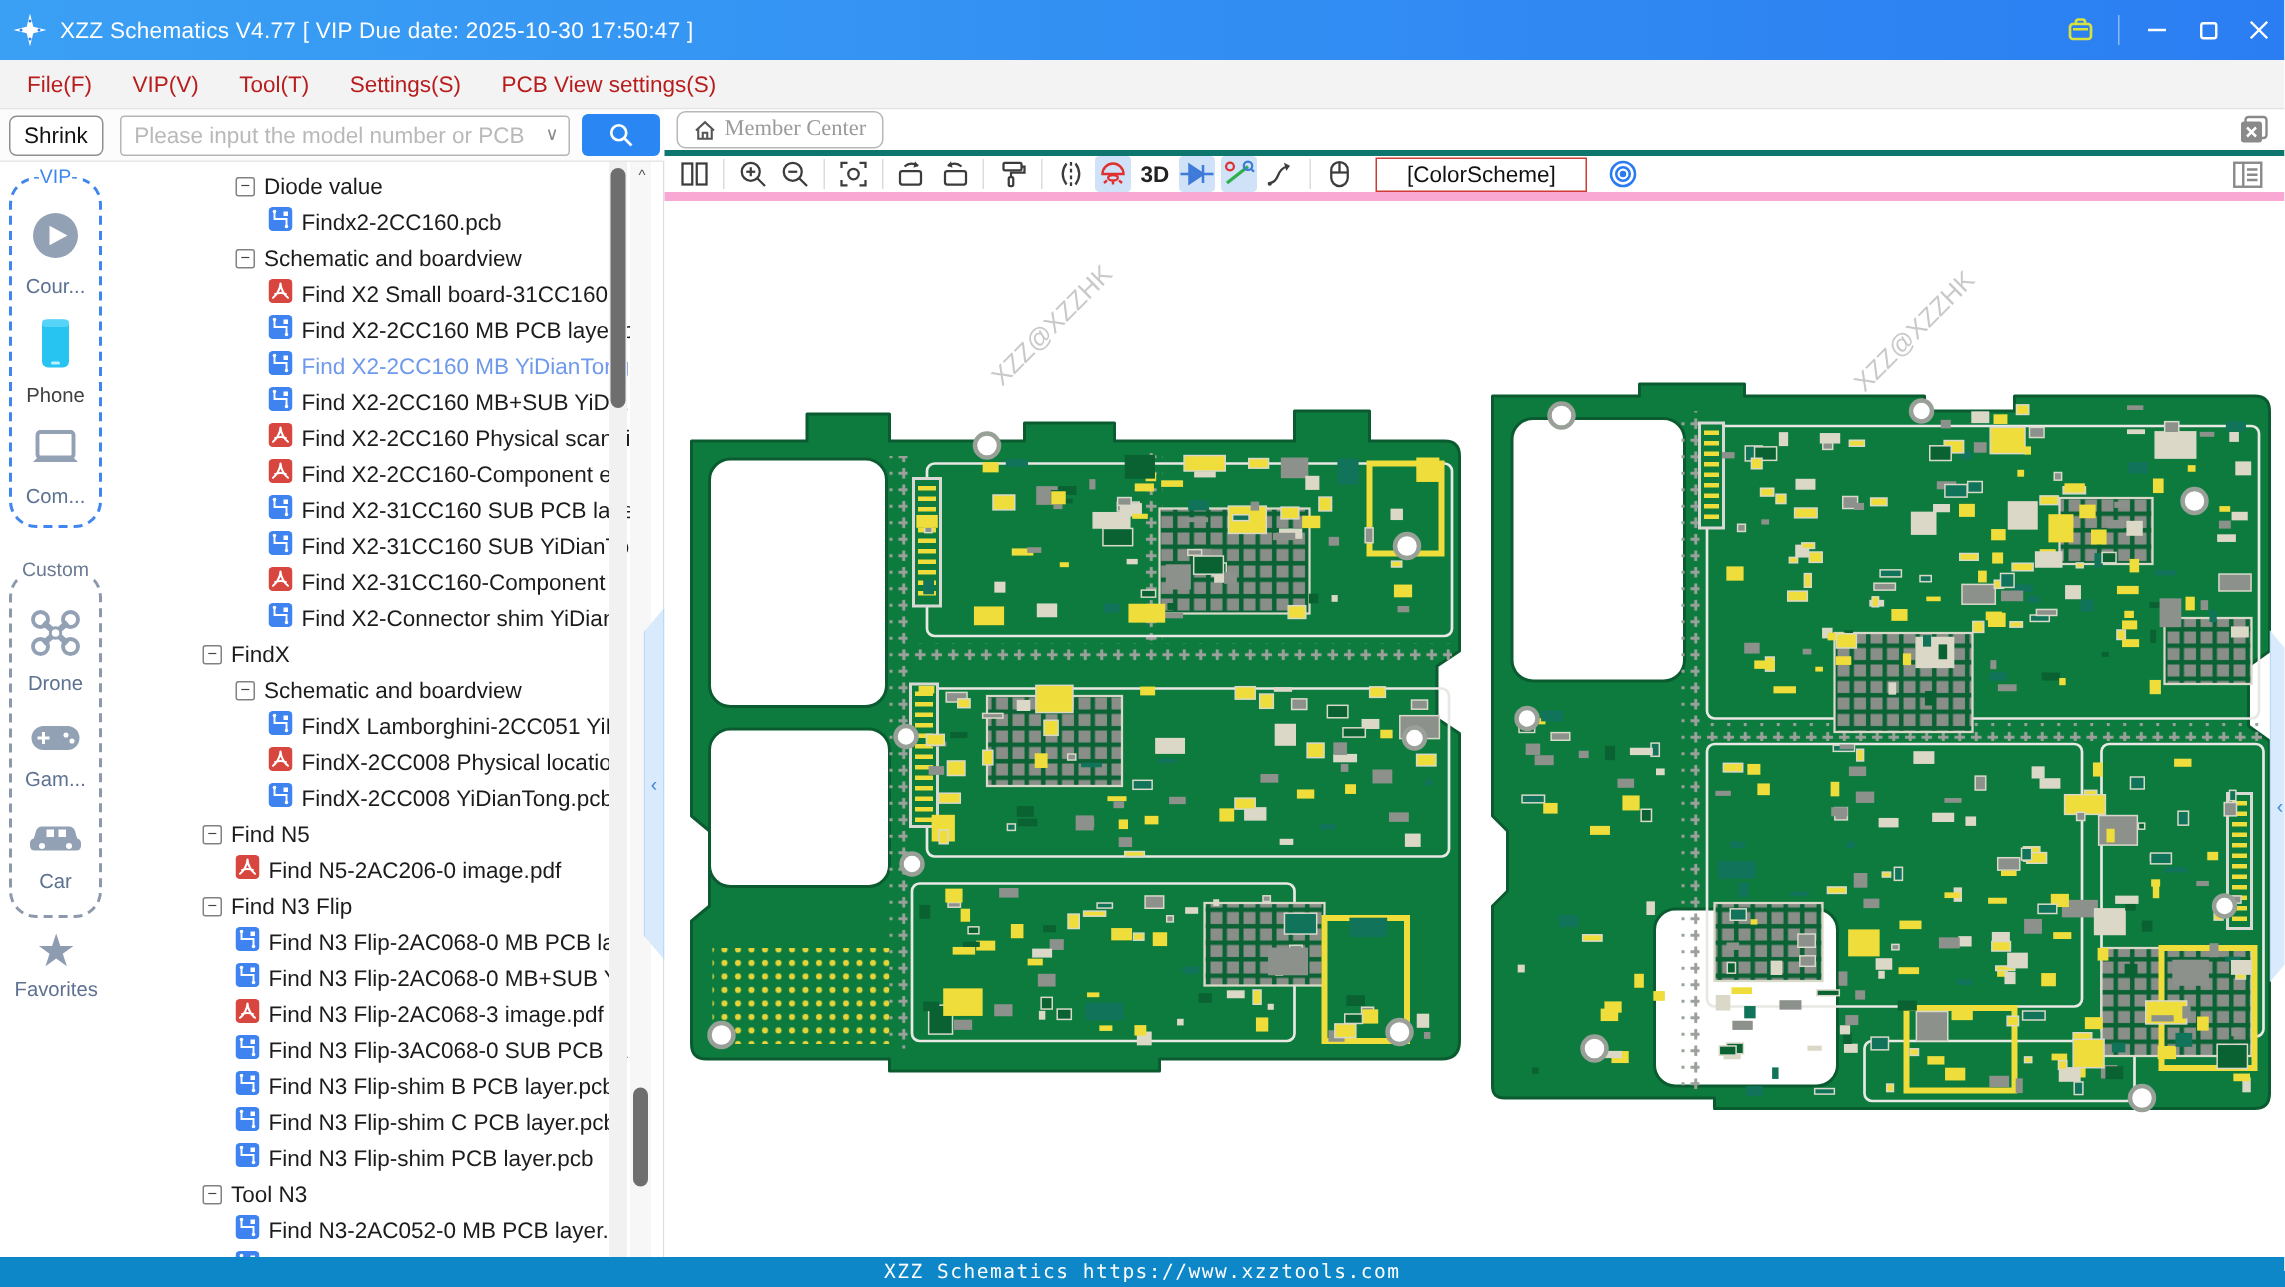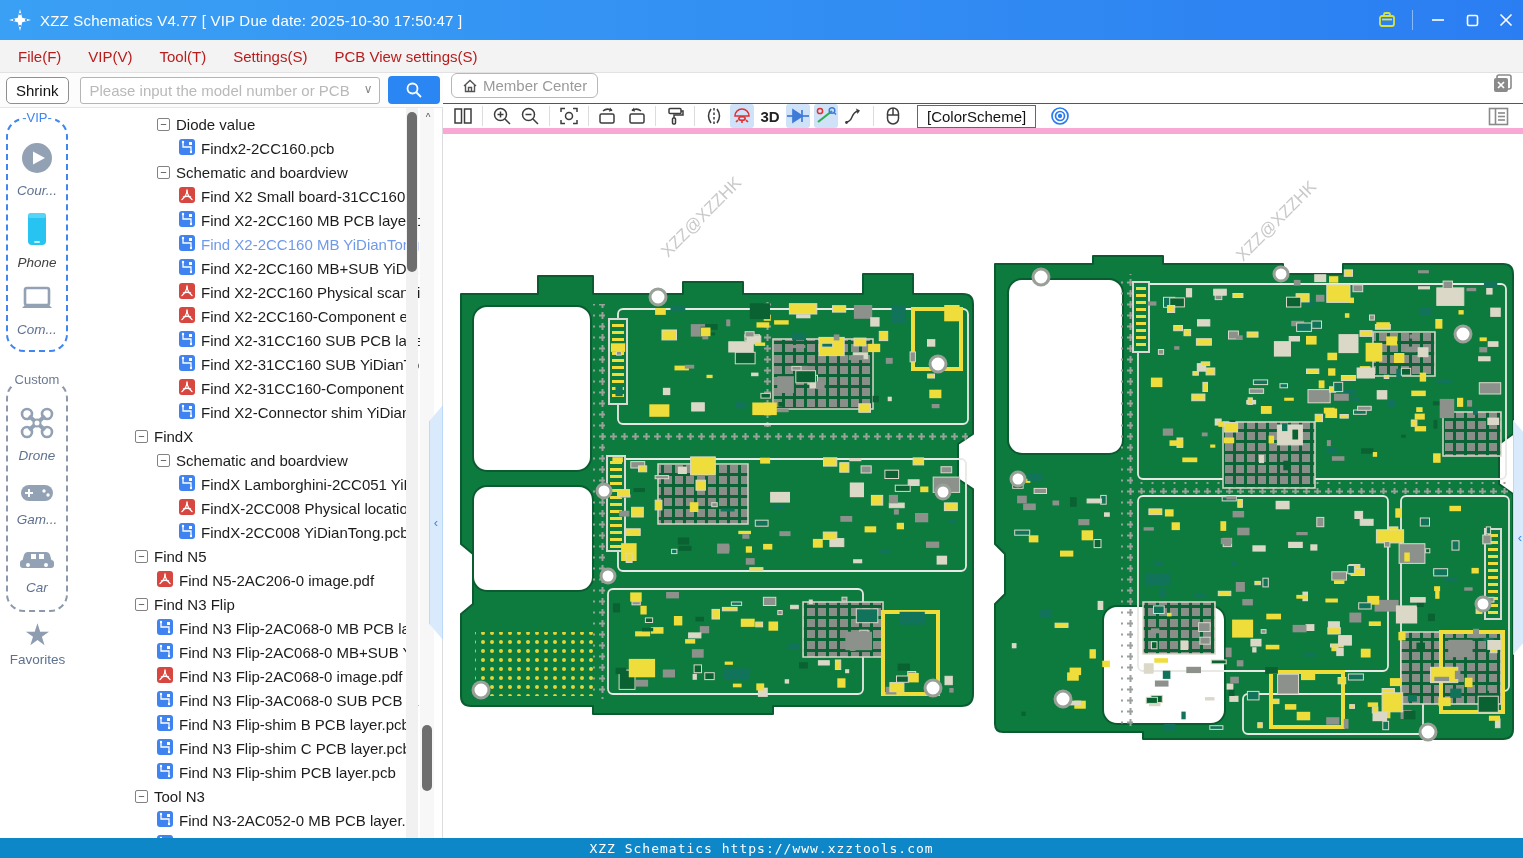--- a/index.html
+++ b/index.html
@@ -38,21 +38,21 @@
   .sidebar { position:absolute; left:0; top:108px; width:75px; height:730px; background:#fff; }
   .dash-box { position:absolute; left:6px; width:62px; border-radius:18px; }
   .vip-box { top:10px; height:234px; border:2px dashed #3f86f0; }
   .custom-box { top:272px; height:232px; border:2px dashed #8c99ad; }
   .box-label { position:absolute; top:-10px; left:50%; transform:translateX(-50%); background:#fff;
     padding:0 3px; font-size:13px; white-space:nowrap; }
   .vip-box .box-label { color:#3f86f0; }
   .custom-box .box-label { color:#6b7a92; }
   .side-items { position:absolute; inset:14px 0 6px 0; display:flex; flex-direction:column;
     align-items:center; justify-content:space-around; }
-  .side-item { display:flex; flex-direction:column; align-items:center; gap:4px; cursor:pointer;font-style:italic; }
+  .side-item { display:flex; flex-direction:column; align-items:center; gap:4px; cursor:pointer; }
   .side-label { font-size:13.5px; color:#5d7190; }
   .side-label.active { color:#404040; }
   .favorites { position:absolute; left:0; top:512px; width:75px; display:flex; flex-direction:column;
     align-items:center; gap:2px; cursor:pointer; }
   .fav-star { font-size:30px; color:#8e9cb2; line-height:30px; }
 
   
   .tree-panel { position:absolute; left:75px; top:108px; width:368px; height:730px; background:#fff;
     overflow:hidden; border-right:1px solid #ddd; }
   .tree-list { position:absolute; left:0; top:4px; width:330px; }
@@ -71,33 +71,33 @@
 
   
   .collapse-handle { position:absolute; width:14px; height:235px; background:#d9eafc; border:1px solid #bcd9f8;
     display:flex; align-items:center; justify-content:center; color:#3f87e0; font-size:13px; cursor:pointer;
     clip-path:polygon(0 7%, 100% 0, 100% 100%, 0 93%); z-index:5; }
   .collapse-handle.left { left:429px; top:405px; }
   .collapse-handle.right { left:1513px; top:420px; clip-path:polygon(100% 7%, 0 0, 0 100%, 100% 93%); }
 
   
   .viewer { position:absolute; left:443px; top:73px; width:1080px; height:765px; background:#fff; }
-  .viewer-header { position:relative; height:31px; border-bottom:1px solid #0f766e; display:flex; padding-left:8px; }
+  .viewer-header { position:relative; height:31px; border-bottom:4px solid #0f766e; display:flex; align-items:center; padding-left:8px;font-family:Liberation Serif, serif; }
   .member-btn { height:25px; display:flex; align-items:center; gap:5px; border:1px solid #b7b7b7; border-radius:6px;
     padding:0 10px; color:#9a9a9a; font-size:15px; background:#fff; cursor:pointer; }
   .pcb-tab { margin-left:15px; height:27px; display:flex; align-items:center; border:2px solid #2f2f2f; border-radius:7px;
     padding:0 13px; font-size:15px; font-weight:bold; color:#000; background:#fff; cursor:pointer; }
   .close-tabs { margin-left:auto; margin-right:10px; cursor:pointer; display:flex; }
   .viewer-toolbar { position:relative; height:30px; border-bottom:6px solid #f9a8d4; display:flex; align-items:center;
     padding-left:8px; gap:4px; }
   .tool-ico { width:24px; height:24px; display:flex; align-items:center; justify-content:center; border-radius:3px; cursor:pointer; }
   .tool-ico.active { background:#cfe2f8; }
   .tool-3d { font-size:15px; color:#222; font-weight:bold; width:26px; text-align:center; }
   .tool-sep { width:1px; height:20px; background:#dcdcdc; margin:0 3px; }
-  .colorscheme-btn { margin-left:8px; border:1.5px solid #cf3a34; padding:2px 9px; font-size:15px; color:#111;
+  .colorscheme-btn { margin-left:8px; border:1.5px solid #cf3a34; padding:2px 20px; font-size:15px; color:#111;
     background:#fff; cursor:pointer; white-space:nowrap; }
   .eye-ico { margin-left:10px; cursor:pointer; display:flex; }
   .panel-ico { margin-left:auto; margin-right:14px; cursor:pointer; display:flex; }
   .canvas-wrap { position:relative; width:1080px; height:704px; background:#fff; overflow:hidden; }
 
   
   .statusbar { position:absolute; left:0; bottom:0; width:1523px; height:20px; background:#0e87c8; z-index:20;
     color:#fff; font-family:"DejaVu Sans Mono",monospace; font-size:13px; display:flex; align-items:center; justify-content:center;
     letter-spacing:1px; }
 </style>
@@ -413,21 +413,21 @@
               <circle cx="12" cy="13" r="1.2" fill="#fff"></circle>
               <rect x="10" y="3" width="3" height="3" fill="#fff"></rect>
             </svg></span>
           <span class="tree-label">Find N3 Flip-2AC068-0 MB+SUB Yi</span>
         </div>
         <div class="tree-row" style="padding-left: 82px;">
           <span><svg class="file-ico" viewBox="0 0 16 16">
               <rect width="16" height="16" rx="3" fill="#d8473f"></rect>
               <path d="M8 3 C8 7 5 11 3 12.5 M8 3 C8 7 11 11 13 12.5 M4.5 10 C7 9 9 9 11.5 10" stroke="#fff" stroke-width="1.4" fill="none" stroke-linecap="round"></path>
             </svg></span>
-          <span class="tree-label">Find N3 Flip-2AC068-0 image.pdf</span>
+          <span class="tree-label">Find N3 Flip-2AC068-3 image.pdf</span>
         </div>
         <div class="tree-row" style="padding-left: 82px;">
           <span><svg class="file-ico" viewBox="0 0 16 16">
               <rect width="16" height="16" rx="3" fill="#3e83f0"></rect>
               <path d="M4 3 V8 H7 M12 13 V8 H9 M7 8 H9" stroke="#fff" stroke-width="1.3" fill="none"></path>
               <circle cx="4" cy="3" r="1.2" fill="#fff"></circle>
               <circle cx="12" cy="13" r="1.2" fill="#fff"></circle>
               <rect x="10" y="3" width="3" height="3" fill="#fff"></rect>
             </svg></span>
           <span class="tree-label">Find N3 Flip-3AC068-0 SUB PCB la</span>

